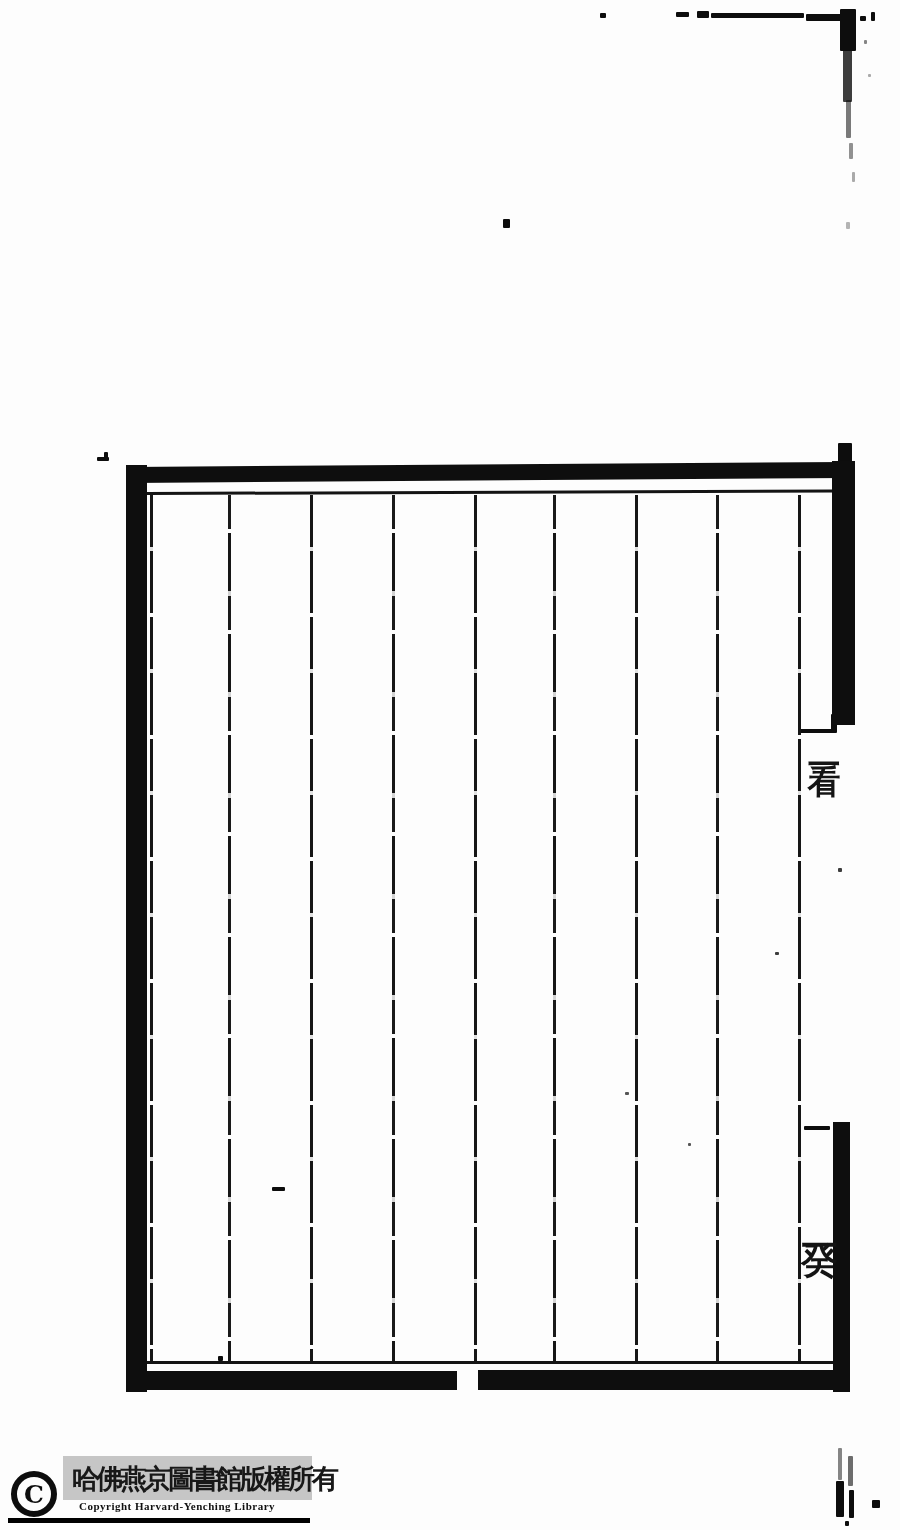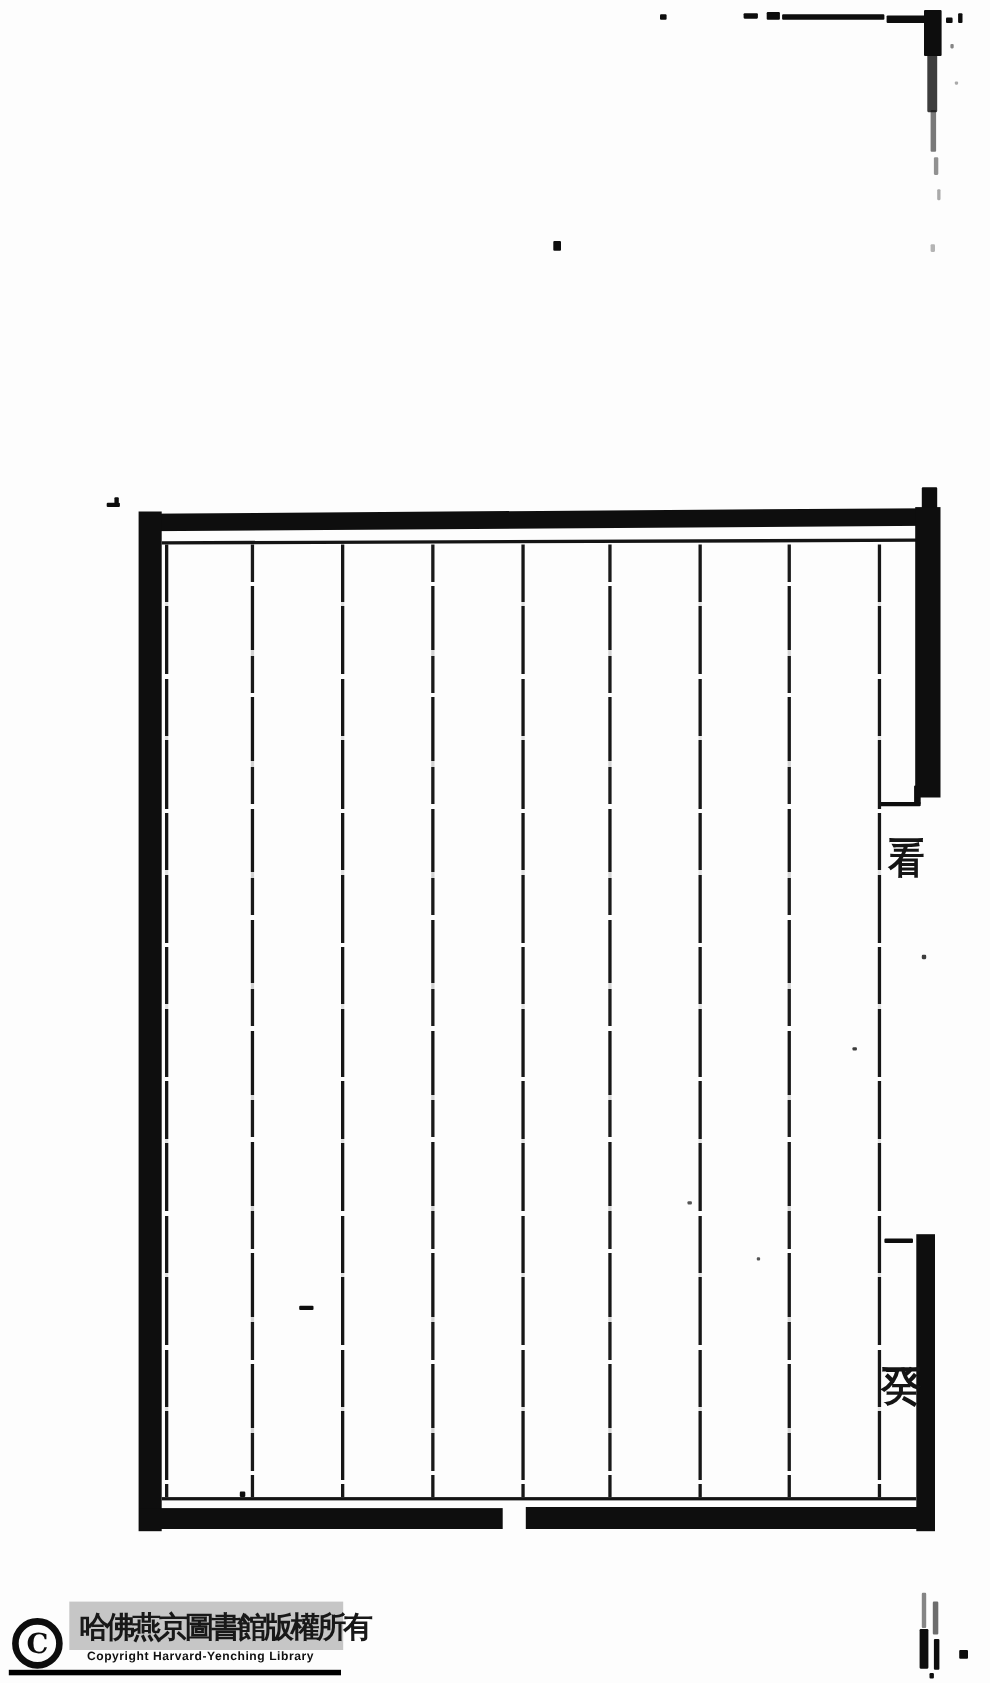--- a/index.html
+++ b/index.html
@@ -48,21 +48,21 @@
     background:#fdfdfd;
   }
   #stamp-graybox{left:63px;top:1456px;width:249px;height:44px;background:#c6c6c6;}
   #stamp-cn{
     left:72px;top:1461px;width:240px;
     font-family:"DejaVu Sans", sans-serif;font-weight:bold;
     font-size:27px;letter-spacing:-3px;color:#181818;white-space:nowrap;
   }
   #stamp-en{
     left:79px;top:1500px;
-    font-family:Liberation Sans, sans-serif;font-weight:bold;
+    font-family:Liberation Serif, serif;font-weight:bold;
     font-size:11px;letter-spacing:0.5px;color:#101010;white-space:nowrap;
   }
   #stamp-rule{left:8px;top:1518px;width:302px;height:5px;background:#000;}
 </style>
 </head>
 <body>
 
 <div class="page">
 
   <div id="artifacts-layer">

